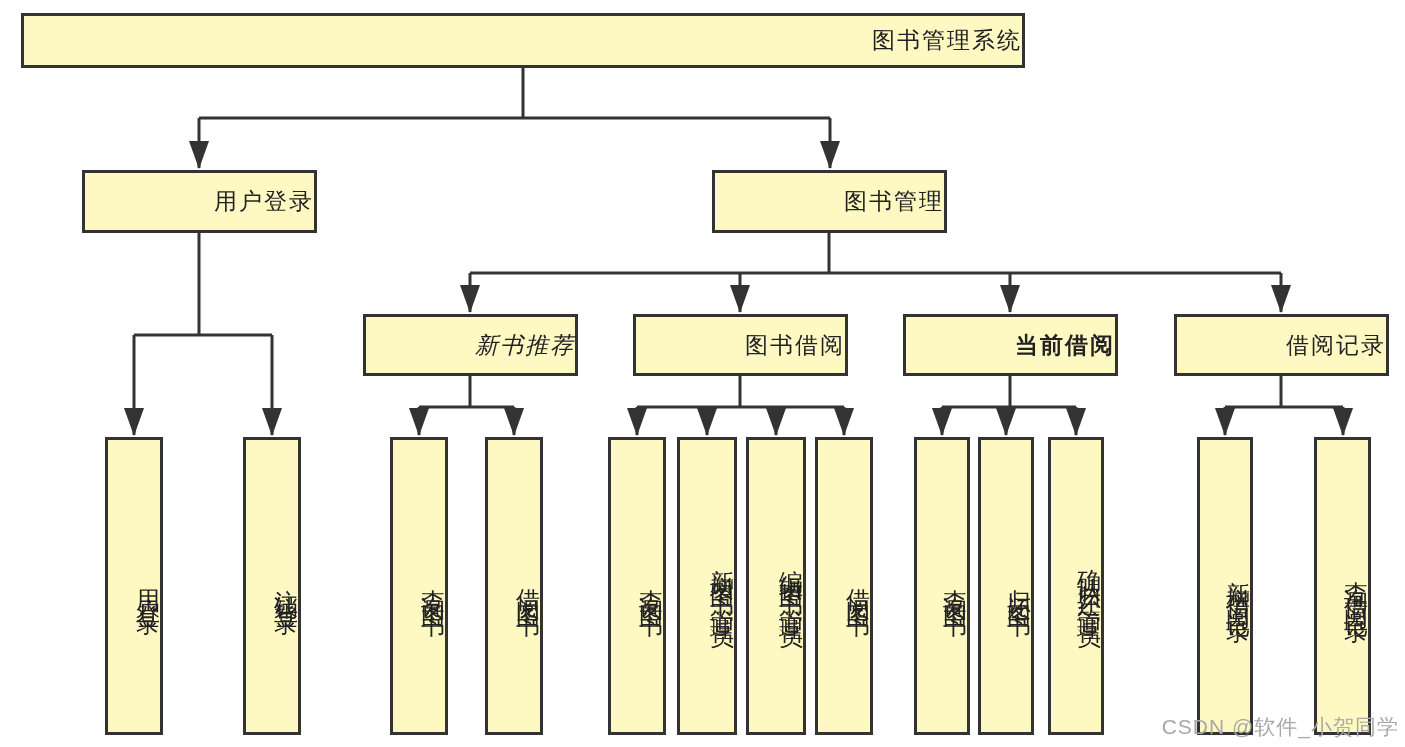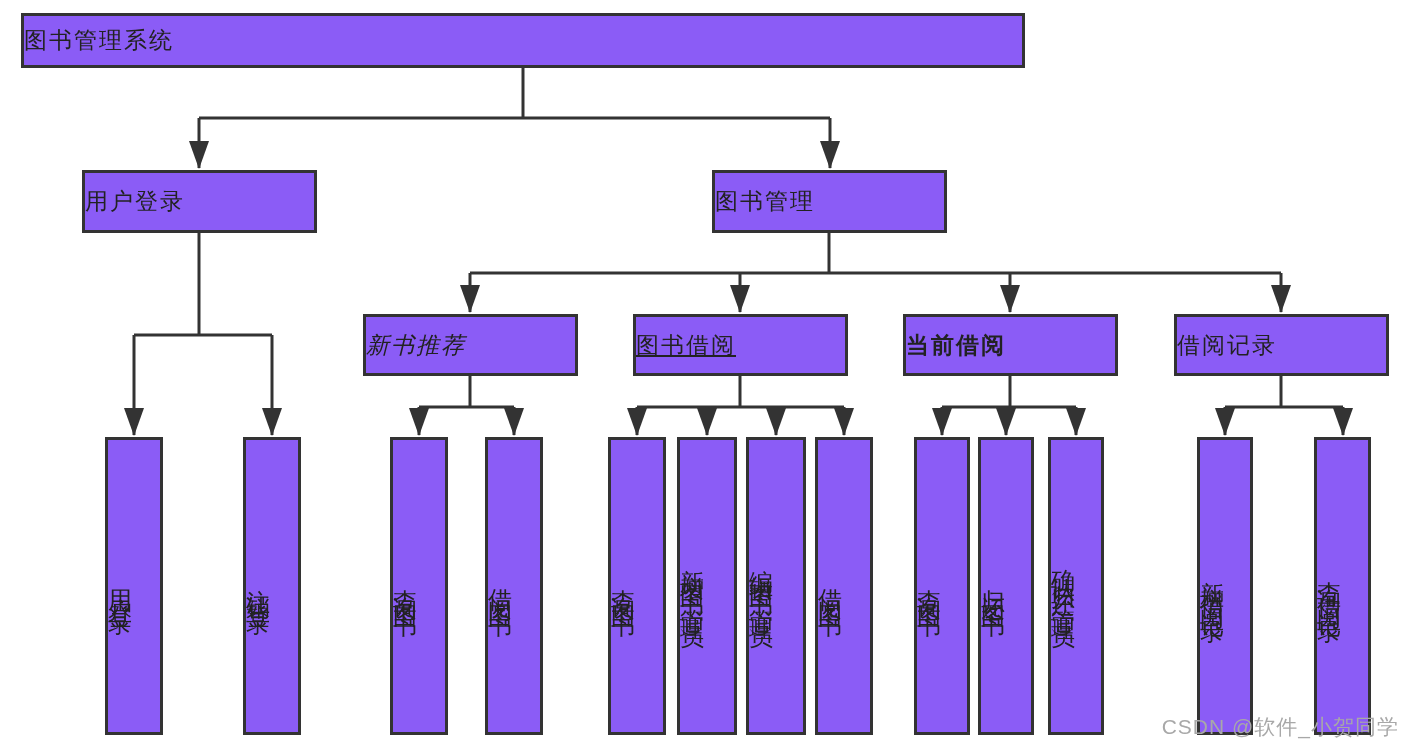--- a/index.html
+++ b/index.html
@@ -7,25 +7,25 @@
     position:relative;
     width:1405px;height:747px;
     background:#ffffff;
     font-family:"Liberation Sans", sans-serif;
     overflow:hidden;
   }
   #wires{position:absolute;left:0;top:0;width:1405px;height:747px;}
   .node{
     position:absolute;
     box-sizing:border-box;
-    background:#8b5cf6;
+    background:#fef9c3;
     border:3px solid #333333;
     display:flex;
     align-items:center;
-    justify-content:flex-start;
+    justify-content:flex-end;
     color:#222222;
     font-size:23px;
     letter-spacing:2px;
     text-align:center;
   }
   .leaf{
     letter-spacing:0;
   }
   .leaf .vtext{
     writing-mode:vertical-rl;
@@ -119,21 +119,21 @@
   <div class="node" style="left:82px;top:170px;width:235px;height:63px;">
     <span>用户登录</span>
   </div>
   <div class="node" style="left:712px;top:170px;width:235px;height:63px;">
     <span>图书管理</span>
   </div>
 
   <div class="node" style="left:363px;top:314px;width:215px;height:62px;font-style:italic;">
     <span>新书推荐</span>
   </div>
-  <div class="node" style="left:633px;top:314px;width:215px;height:62px;text-decoration:underline;">
+  <div class="node" style="left:633px;top:314px;width:215px;height:62px;">
     <span>图书借阅</span>
   </div>
   <div class="node" style="left:903px;top:314px;width:215px;height:62px;font-weight:bold;">
     <span>当前借阅</span>
   </div>
   <div class="node" style="left:1174px;top:314px;width:215px;height:62px;">
     <span>借阅记录</span>
   </div>
 
   <div class="node leaf" style="left:105px;top:437px;width:58px;height:298px;">

